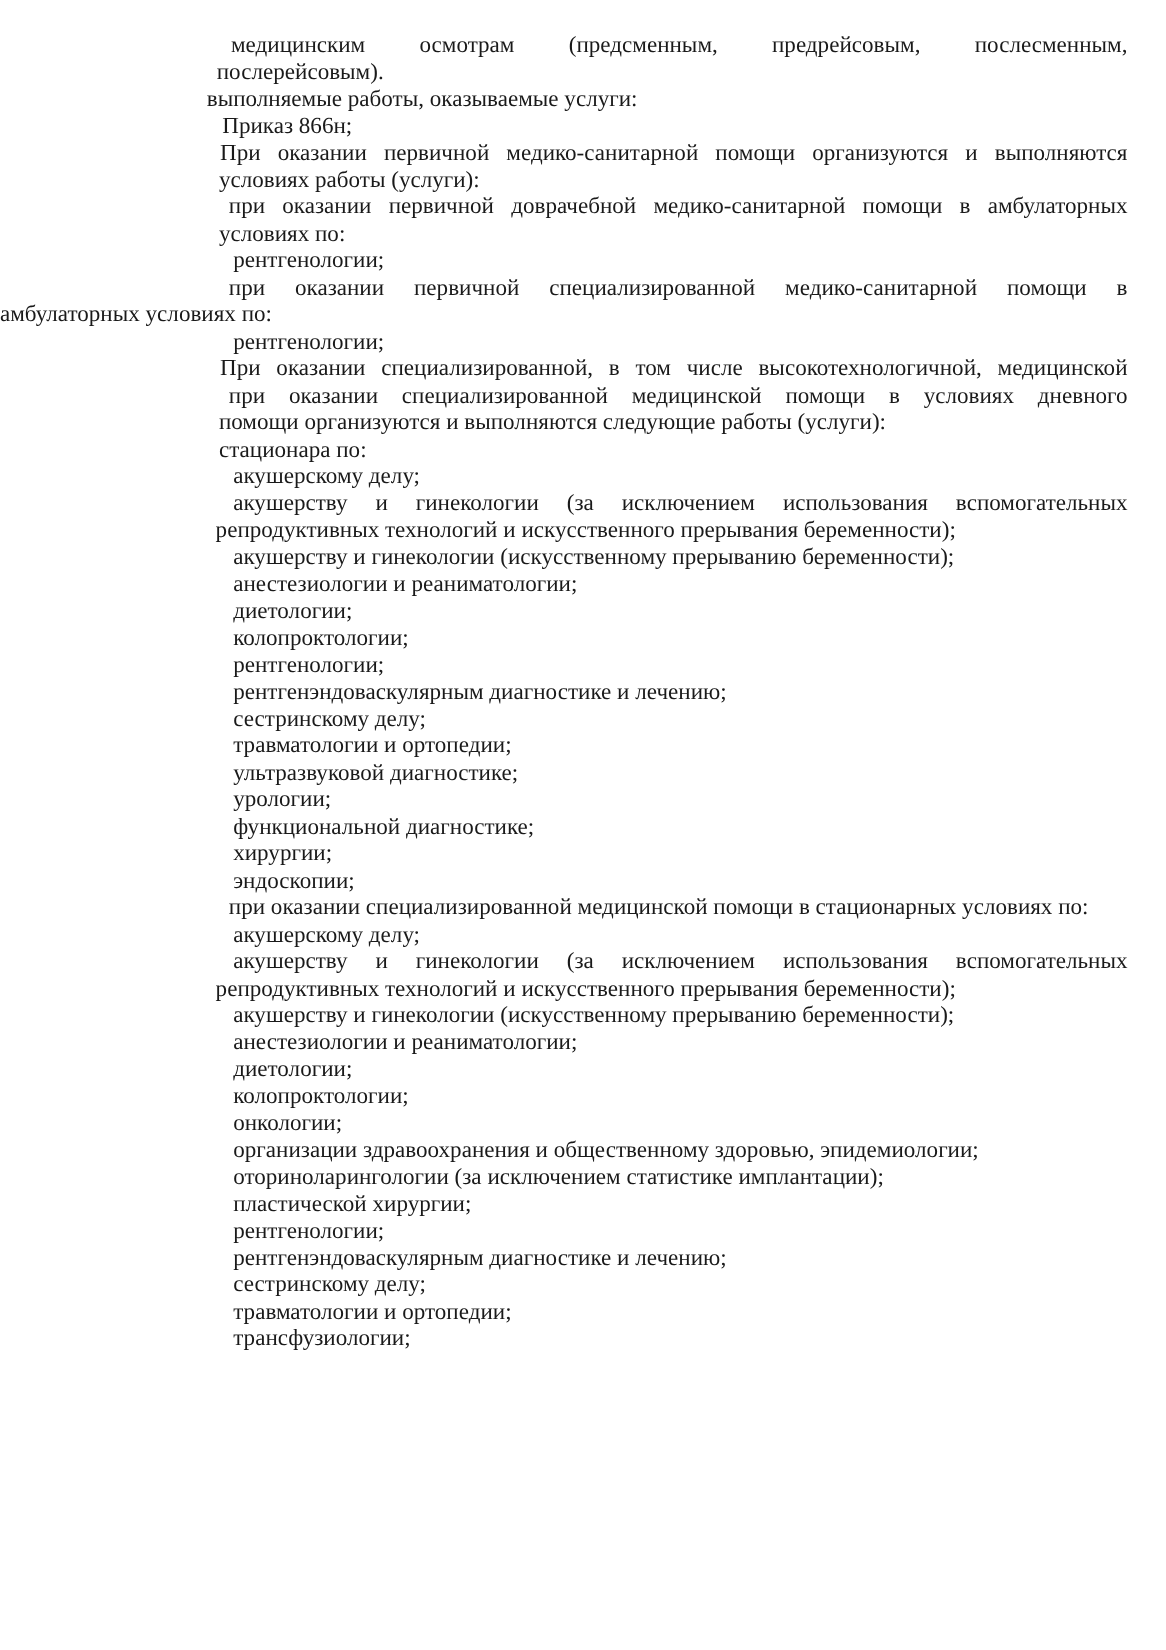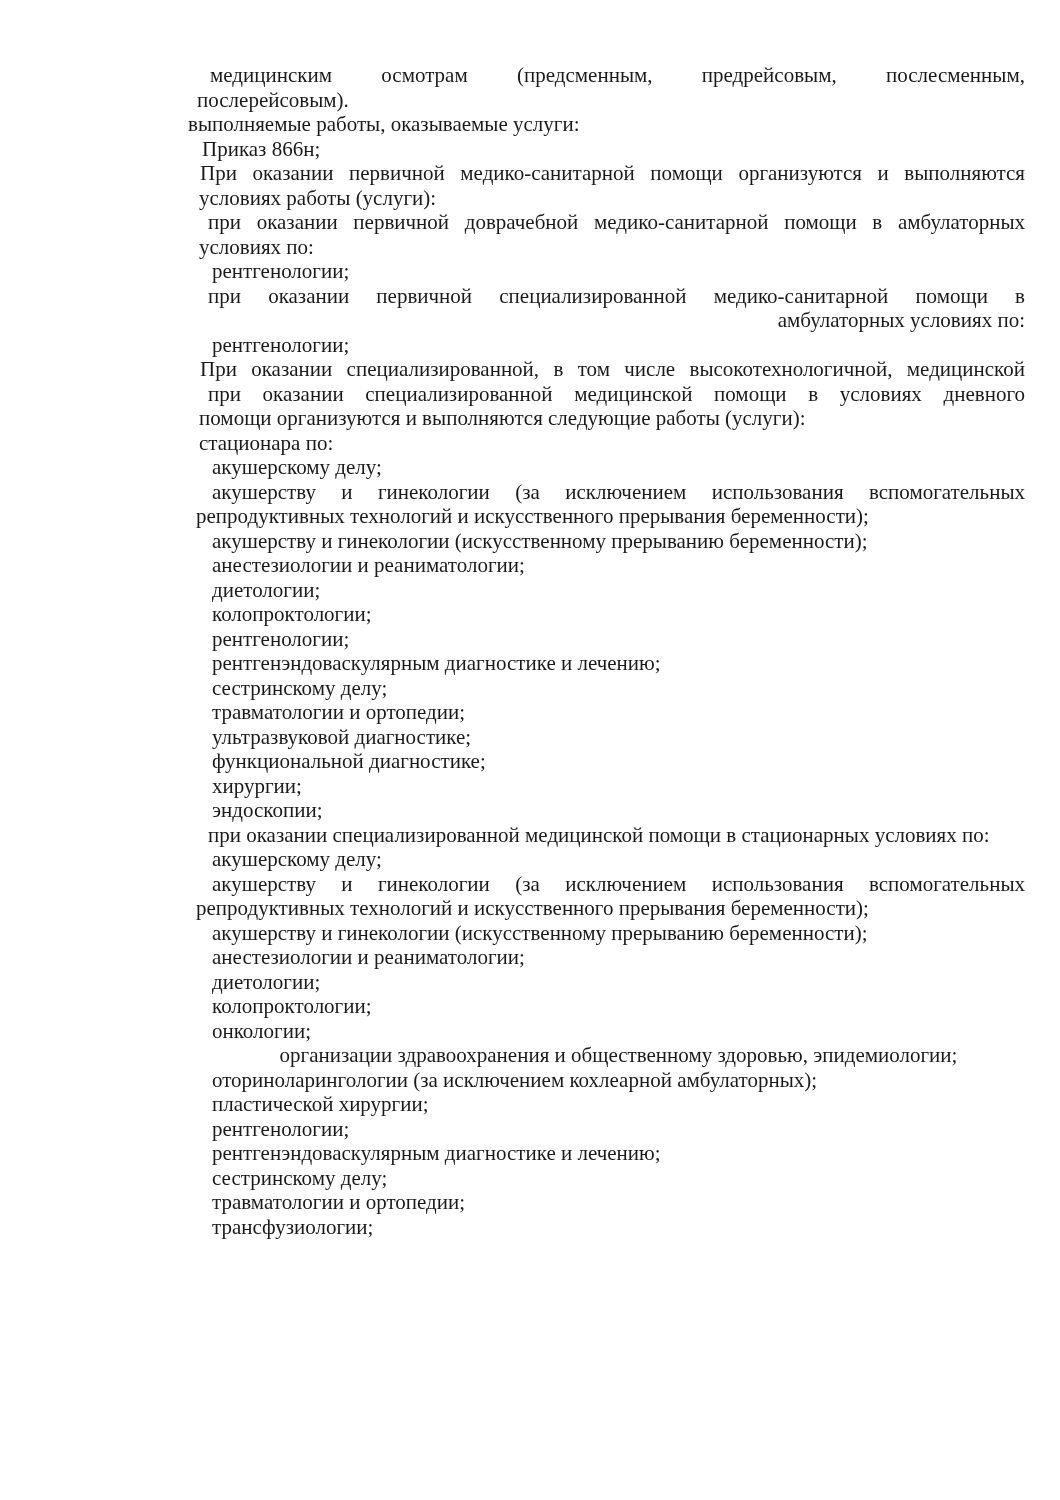--- a/index.html
+++ b/index.html
@@ -13,21 +13,21 @@
     overflow: hidden;
     font-family: "Liberation Serif", "DejaVu Serif", serif;
     font-size: 21px;
     color: #1a1a1a;
   }
   .page {
     position: relative;
     width: 1052px;
     height: 1500px;
     background: #ffffff;
-    padding-top: 63px;
+    padding-top: 28px;
     box-sizing: border-box;
   }
   .doc-line {
     height: 24.5px;
     line-height: 24.5px;
     white-space: normal;
     overflow: visible;
   }
   .doc-line.justify {
     text-align: justify;
@@ -46,52 +46,53 @@
       <div class="doc-line justify" style="margin-left: 197px; width: 828px; text-indent: 13px;">медицинским осмотрам (предсменным, предрейсовым, послесменным,</div>
       <div class="doc-line" style="margin-left: 197px; width: 828px; text-indent: 0px;">послерейсовым).</div>
       <div class="doc-line" style="margin-left: 188px; width: 837px; text-indent: 0px;">выполняемые работы, оказываемые услуги:</div>
       <div class="doc-line" style="margin-left: 199px; width: 826px; text-indent: 3px;">Приказ 866н;</div>
       <div class="doc-line justify" style="margin-left: 199px; width: 826px; text-indent: 1px;">При оказании первичной медико-санитарной помощи организуются и выполняются</div>
       <div class="doc-line" style="margin-left: 199px; width: 826px; text-indent: 0px;">условиях работы (услуги):</div>
       <div class="doc-line justify" style="margin-left: 199px; width: 826px; text-indent: 9px;">при оказании первичной доврачебной медико-санитарной помощи в амбулаторных</div>
       <div class="doc-line" style="margin-left: 199px; width: 826px; text-indent: 0px;">условиях по:</div>
       <div class="doc-line" style="margin-left: 196px; width: 829px; text-indent: 16px;">рентгенологии;</div>
       <div class="doc-line justify" style="margin-left: 199px; width: 826px; text-indent: 9px;">при оказании первичной специализированной медико-санитарной помощи в</div>
-      <div class="doc-line" style="margin-left: 199px; width: 826px; text-indent: 0px; text-align: right;">амбулаторных условиях по:</div>
+      <div class="doc-line" style="width: 826px; text-indent: 0px;">амбулаторных условиях по:</div>
       <div class="doc-line" style="margin-left: 196px; width: 829px; text-indent: 16px;">рентгенологии;</div>
       <div class="doc-line justify" style="margin-left: 199px; width: 826px; text-indent: 1px;">При оказании специализированной, в том числе высокотехнологичной, медицинской</div>
       <div class="doc-line justify" style="margin-left: 199px; width: 826px; text-indent: 9px;">при оказании специализированной медицинской помощи в условиях дневного</div>
       <div class="doc-line" style="margin-left: 199px; width: 826px; text-indent: 0px;">помощи организуются и выполняются следующие работы (услуги):</div>
       <div class="doc-line" style="margin-left: 199px; width: 826px; text-indent: 0px;">стационара по:</div>
       <div class="doc-line" style="margin-left: 196px; width: 829px; text-indent: 16px;">акушерскому делу;</div>
       <div class="doc-line justify" style="margin-left: 196px; width: 829px; text-indent: 16px;">акушерству и гинекологии (за исключением использования вспомогательных</div>
       <div class="doc-line" style="margin-left: 196px; width: 829px; text-indent: 0px;">репродуктивных технологий и искусственного прерывания беременности);</div>
       <div class="doc-line" style="margin-left: 196px; width: 829px; text-indent: 16px;">акушерству и гинекологии (искусственному прерыванию беременности);</div>
       <div class="doc-line" style="margin-left: 196px; width: 829px; text-indent: 16px;">анестезиологии и реаниматологии;</div>
       <div class="doc-line" style="margin-left: 196px; width: 829px; text-indent: 16px;">диетологии;</div>
       <div class="doc-line" style="margin-left: 196px; width: 829px; text-indent: 16px;">колопроктологии;</div>
       <div class="doc-line" style="margin-left: 196px; width: 829px; text-indent: 16px;">рентгенологии;</div>
       <div class="doc-line" style="margin-left: 196px; width: 829px; text-indent: 16px;">рентгенэндоваскулярным диагностике и лечению;</div>
       <div class="doc-line" style="margin-left: 196px; width: 829px; text-indent: 16px;">сестринскому делу;</div>
       <div class="doc-line" style="margin-left: 196px; width: 829px; text-indent: 16px;">травматологии и ортопедии;</div>
       <div class="doc-line" style="margin-left: 196px; width: 829px; text-indent: 16px;">ультразвуковой диагностике;</div>
+      <div class="doc-line" style="margin-left: 196px; width: 829px; text-indent: 16px;">урологии;</div>
       <div class="doc-line" style="margin-left: 196px; width: 829px; text-indent: 16px;">функциональной диагностике;</div>
       <div class="doc-line" style="margin-left: 196px; width: 829px; text-indent: 16px;">хирургии;</div>
       <div class="doc-line" style="margin-left: 196px; width: 829px; text-indent: 16px;">эндоскопии;</div>
       <div class="doc-line" style="margin-left: 199px; width: 826px; text-indent: 9px;">при оказании специализированной медицинской помощи в стационарных условиях по:</div>
       <div class="doc-line" style="margin-left: 196px; width: 829px; text-indent: 16px;">акушерскому делу;</div>
       <div class="doc-line justify" style="margin-left: 196px; width: 829px; text-indent: 16px;">акушерству и гинекологии (за исключением использования вспомогательных</div>
       <div class="doc-line" style="margin-left: 196px; width: 829px; text-indent: 0px;">репродуктивных технологий и искусственного прерывания беременности);</div>
       <div class="doc-line" style="margin-left: 196px; width: 829px; text-indent: 16px;">акушерству и гинекологии (искусственному прерыванию беременности);</div>
       <div class="doc-line" style="margin-left: 196px; width: 829px; text-indent: 16px;">анестезиологии и реаниматологии;</div>
       <div class="doc-line" style="margin-left: 196px; width: 829px; text-indent: 16px;">диетологии;</div>
       <div class="doc-line" style="margin-left: 196px; width: 829px; text-indent: 16px;">колопроктологии;</div>
       <div class="doc-line" style="margin-left: 196px; width: 829px; text-indent: 16px;">онкологии;</div>
-      <div class="doc-line" style="margin-left: 196px; width: 829px; text-indent: 16px; text-align: center;">организации здравоохранения и общественному здоровью, эпидемиологии;</div>
-      <div class="doc-line" style="margin-left: 196px; width: 829px; text-indent: 16px;">оториноларингологии (за исключением кохлеарной амбулаторных);</div>
+      <div class="doc-line" style="margin-left: 196px; width: 829px; text-indent: 16px;">организации здравоохранения и общественному здоровью, эпидемиологии;</div>
+      <div class="doc-line" style="margin-left: 196px; width: 829px; text-indent: 16px;">оториноларингологии (за исключением статистике имплантации);</div>
       <div class="doc-line" style="margin-left: 196px; width: 829px; text-indent: 16px;">пластической хирургии;</div>
       <div class="doc-line" style="margin-left: 196px; width: 829px; text-indent: 16px;">рентгенологии;</div>
       <div class="doc-line" style="margin-left: 196px; width: 829px; text-indent: 16px;">рентгенэндоваскулярным диагностике и лечению;</div>
       <div class="doc-line" style="margin-left: 196px; width: 829px; text-indent: 16px;">сестринскому делу;</div>
       <div class="doc-line" style="margin-left: 196px; width: 829px; text-indent: 16px;">травматологии и ортопедии;</div>
       <div class="doc-line" style="margin-left: 196px; width: 829px; text-indent: 16px;">трансфузиологии;</div>
     </div>
 </div>
 
 </body></html>

